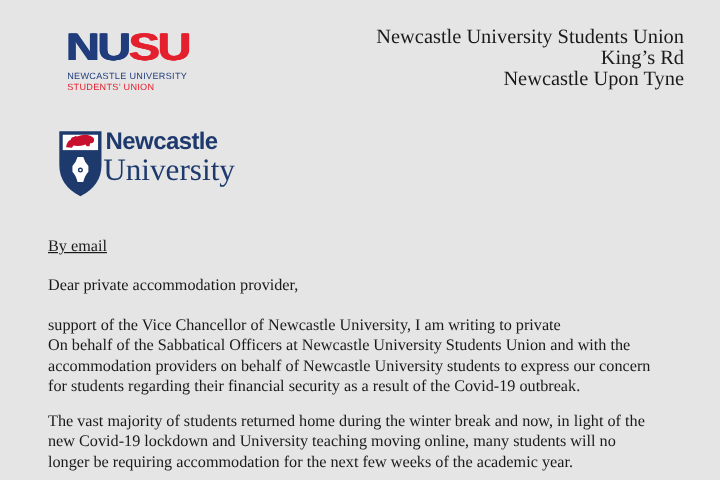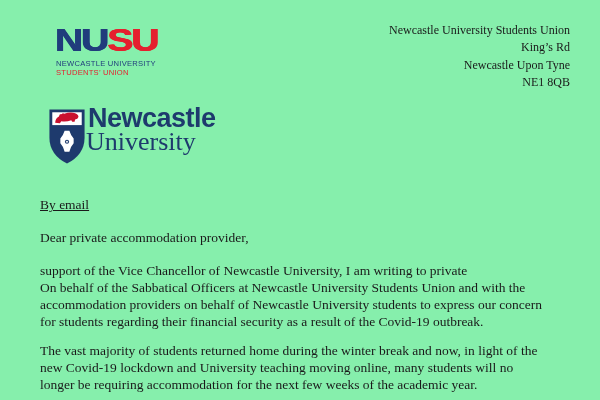--- a/index.html
+++ b/index.html
@@ -1,46 +1,46 @@
 <!DOCTYPE html>
 <html><head>
 <meta charset="utf-8">
 <style>
   html,body{margin:0;padding:0;}
   body{width:600px;height:400px;background:#ffffff;overflow:hidden;
        font-family:"Liberation Serif", serif;color:#1a1a1a;}
-  .page{position:relative;width:600px;height:400px;background:#86efac;}
+  .page{position:relative;width:600px;height:400px;background:#e5e5e5;}
 
   
   .nusu-logo{position:absolute;left:55px;top:26px;width:130px;height:58px;}
   .nusu-acronym{position:absolute;left:0;top:0;height:34px;
       font-family:"Liberation Sans", sans-serif;font-weight:bold;
       font-size:39px;line-height:34px;letter-spacing:-2px;
       transform:scaleY(0.82);transform-origin:left top;white-space:nowrap;}
   .nusu-acronym span{text-shadow:0.6px 0 0 currentColor,-0.6px 0 0 currentColor;}
   .nusu-navy{color:#203c7c;}
   .nusu-red{color:#e5202e;}
   .nusu-sub{position:absolute;left:1px;font-family:"Liberation Sans", sans-serif;
       font-weight:normal;font-size:7.6px;line-height:9px;letter-spacing:0.25px;white-space:nowrap;}
   .nusu-sub1{top:33px;color:#203c7c;}
   .nusu-sub2{top:42px;color:#e5202e;}
 
   
   .uni-logo{position:absolute;left:48px;top:107px;width:180px;height:60px;}
   .uni-shield{position:absolute;left:0;top:1px;}
   .uni-name1{position:absolute;left:40px;top:-3px;
       font-family:"Liberation Sans", sans-serif;font-weight:bold;
-      font-size:27px;line-height:28px;color:#1e3a6d;letter-spacing:-0.5px;}
+      font-size:20px;line-height:28px;color:#1e3a6d;letter-spacing:-0.5px;}
   .uni-name2{position:absolute;left:38px;top:21px;
       font-family:"Liberation Serif", serif;
       font-size:26px;line-height:28px;color:#1e3a6d;text-align:center;}
 
   
   .address{position:absolute;top:22px;right:30px;text-align:right;
-      font-size:12px;line-height:17.4px;}
+      font-size:17px;line-height:17.4px;}
   .address .line{white-space:nowrap;}
 
   
   .letter{position:absolute;left:40px;top:196px;width:540px;
       font-size:13.5px;line-height:17px;}
   .method{text-decoration:underline;margin:0 0 16px 0;}
   .salutation{margin:0 0 16px 0;}
   .para{margin:0 0 12px 0;}
   .para .line{white-space:nowrap;}
 </style>
@@ -52,21 +52,20 @@
   <div class="nusu-logo">
     <div class="nusu-acronym"><span class="nusu-navy">NU</span><span class="nusu-red">SU</span></div>
     <div class="nusu-sub nusu-sub1">NEWCASTLE UNIVERSITY</div>
     <div class="nusu-sub nusu-sub2">STUDENTS’ UNION</div>
   </div>
 
   <div class="address">
     <div class="line">Newcastle University Students Union</div>
     <div class="line">King’s Rd</div>
     <div class="line">Newcastle Upon Tyne</div>
-    <div class="line">NE1 8QB</div>
   </div>
 
   <div class="uni-logo">
     <svg class="uni-shield" width="38" height="57" viewBox="0 0 40 60">
 
       <path d="M1.5 1.5 H38.5 V31 Q38.5 49 20 58.5 Q1.5 49 1.5 31 Z" fill="#1e3a6d"></path>
 
       <rect x="4.5" y="4.5" width="31" height="13.5" fill="#ffffff"></rect>
 
       <path d="M7.5 15.5 q0.5 -5 4 -6.5 q0.5 -3 3 -2.5 q1 -1.5 2.5 -0.5 q7 -2.5 11.5 -0.5 q4 1.5 3.5 4 q-0.5 2.5 -3.5 2.5 l-0.5 2.5 h-2.5 l-1 -1.5 q-5.5 2 -10.5 1 l-1.5 2 z" fill="#c8102e"></path>

